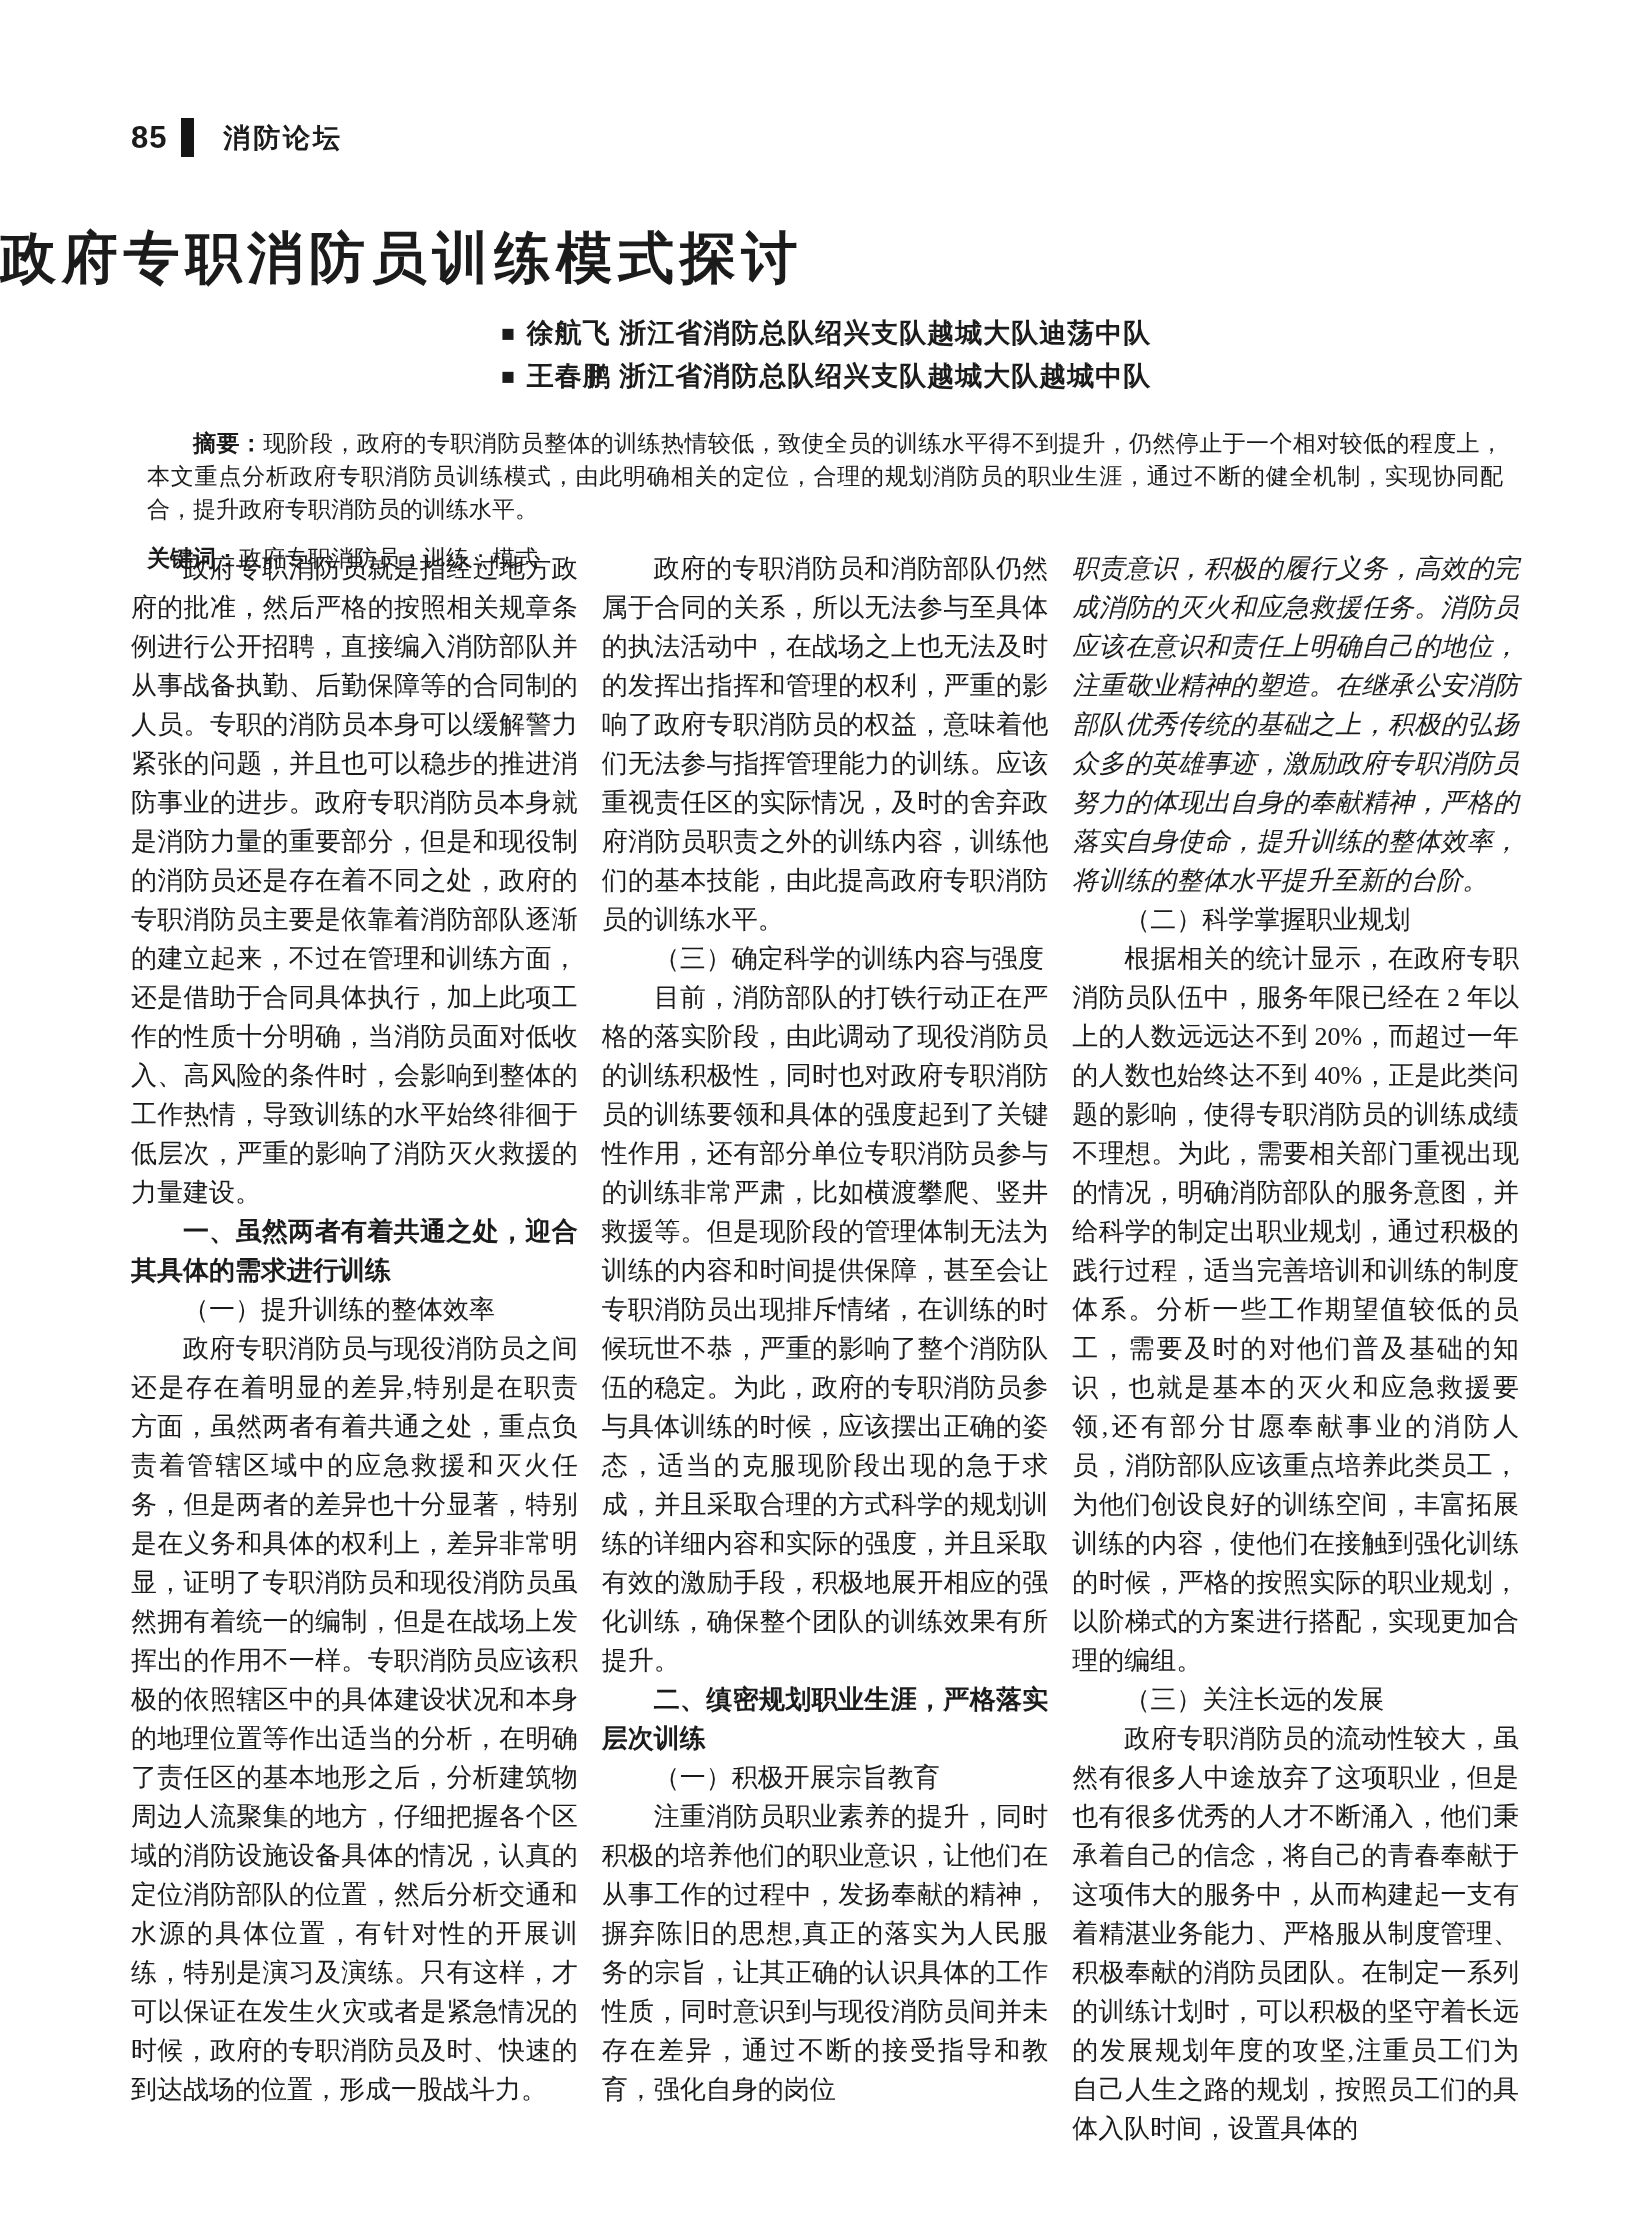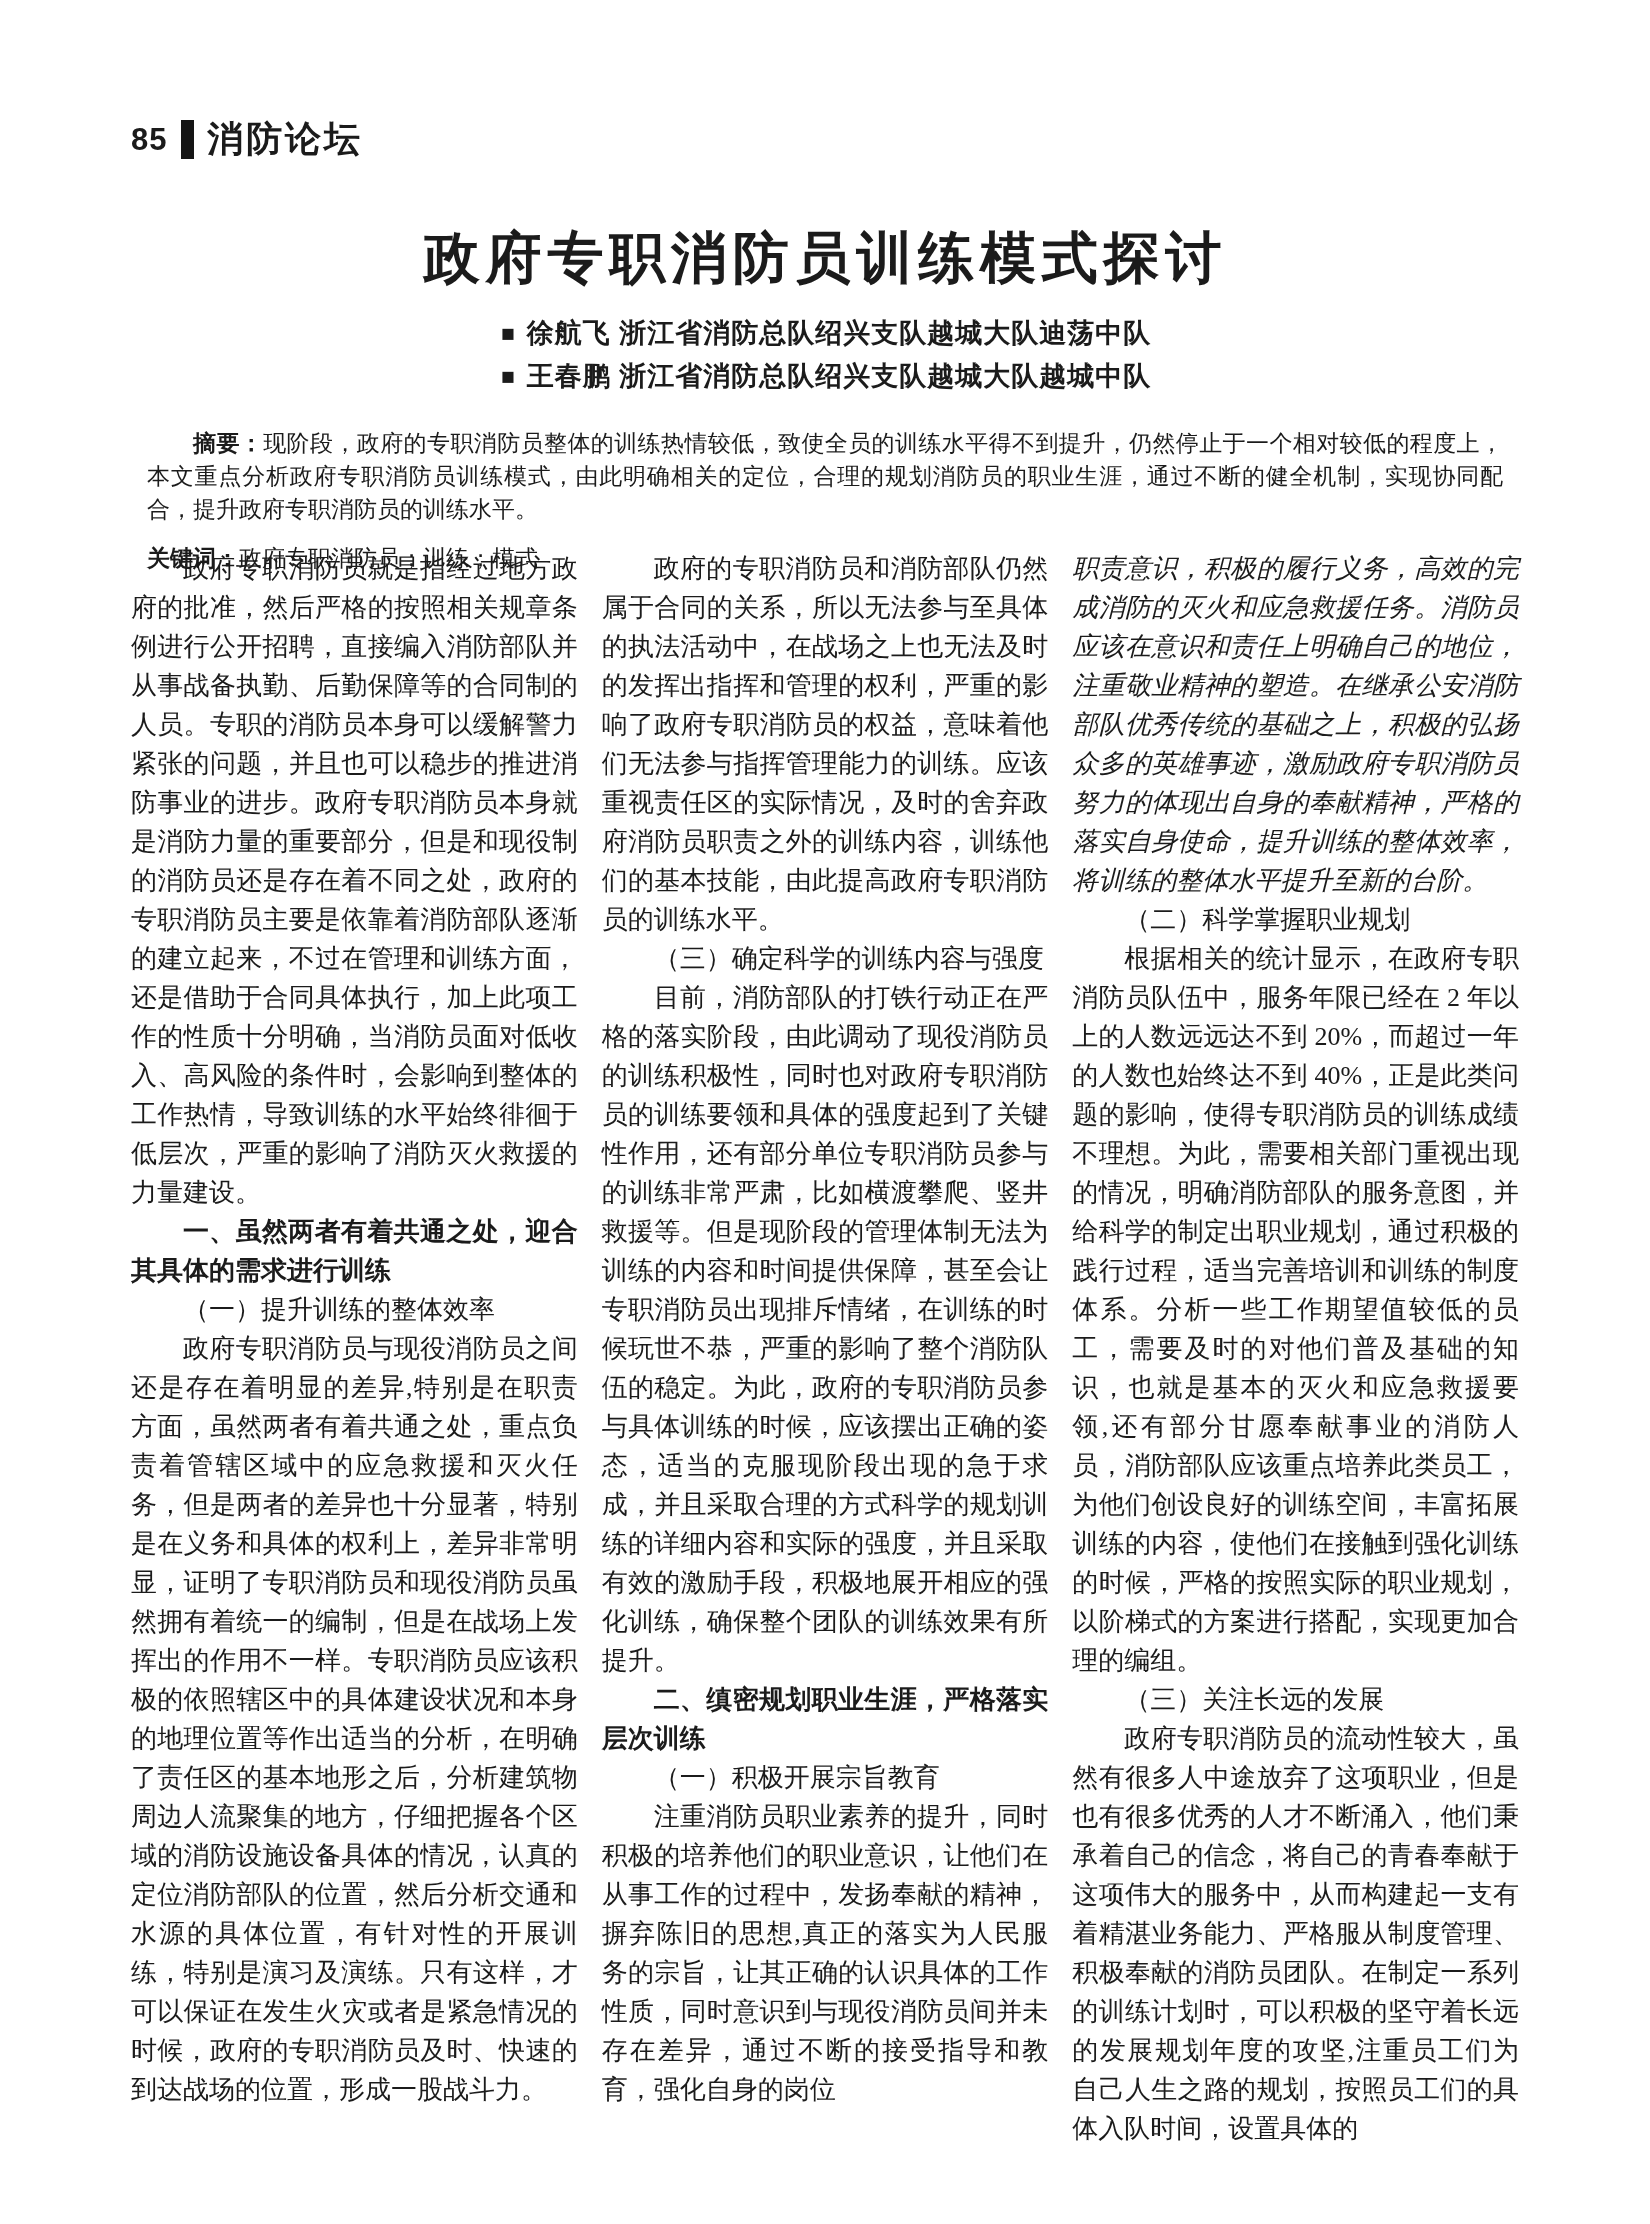--- a/index.html
+++ b/index.html
@@ -34,31 +34,31 @@
     letter-spacing: 1px;
   }
   .head-bar {
     width: 12.6px;
     height: 39px;
     background: #151515;
   }
   .section-label {
     font-family: Liberation Sans, sans-serif;
     font-weight: bold;
-    font-size: 36px;
+    font-size: 27px;
     letter-spacing: 2.9px;
+    margin-left: 16px;
   }
   
   .article-title {
     position: absolute;
     top: 221px;
     left: 0;
     width: 100%;
     margin: 0;
-    text-align: center;
     font-family: "Liberation Sans", "DejaVu Sans", sans-serif;
     font-weight: 900;
     font-size: 56px;
     letter-spacing: 5.8px;
   }
   .authors {
     position: absolute;
     top: 312px;
     left: 0;
     width: 100%;

